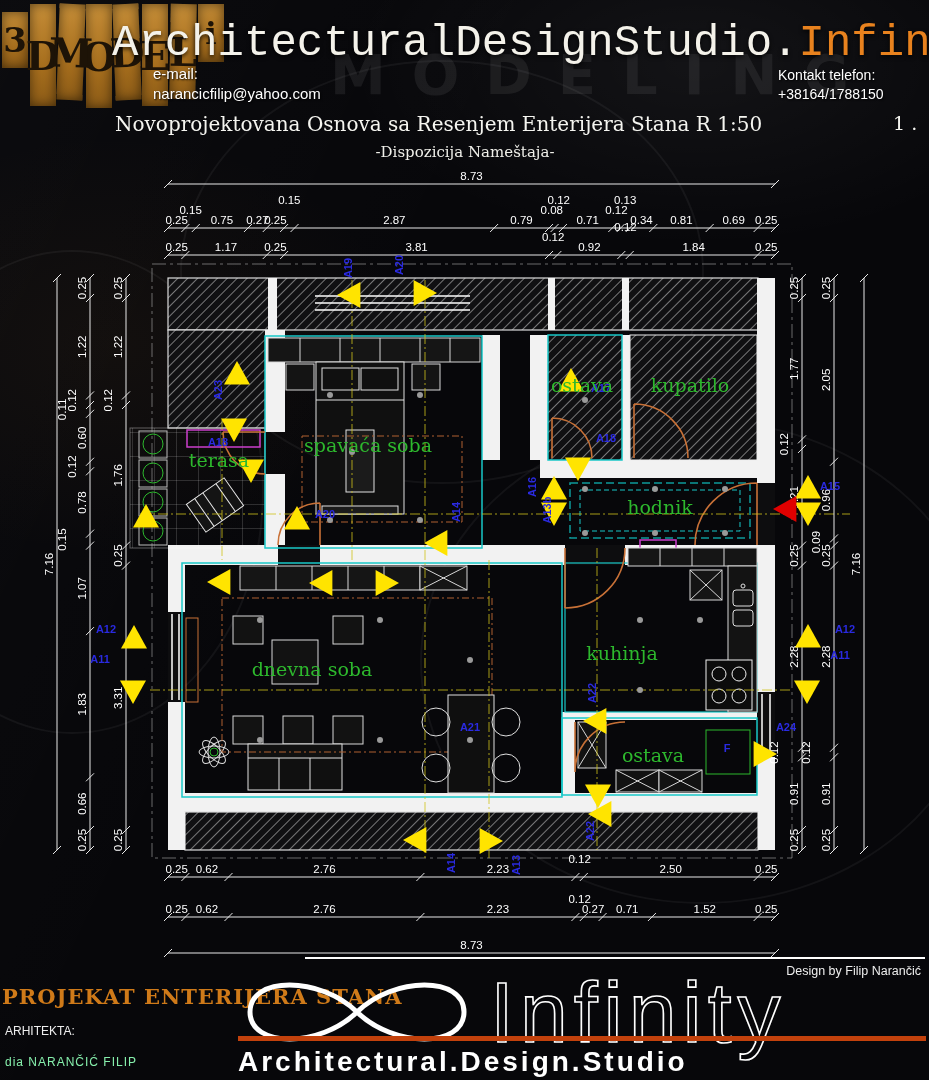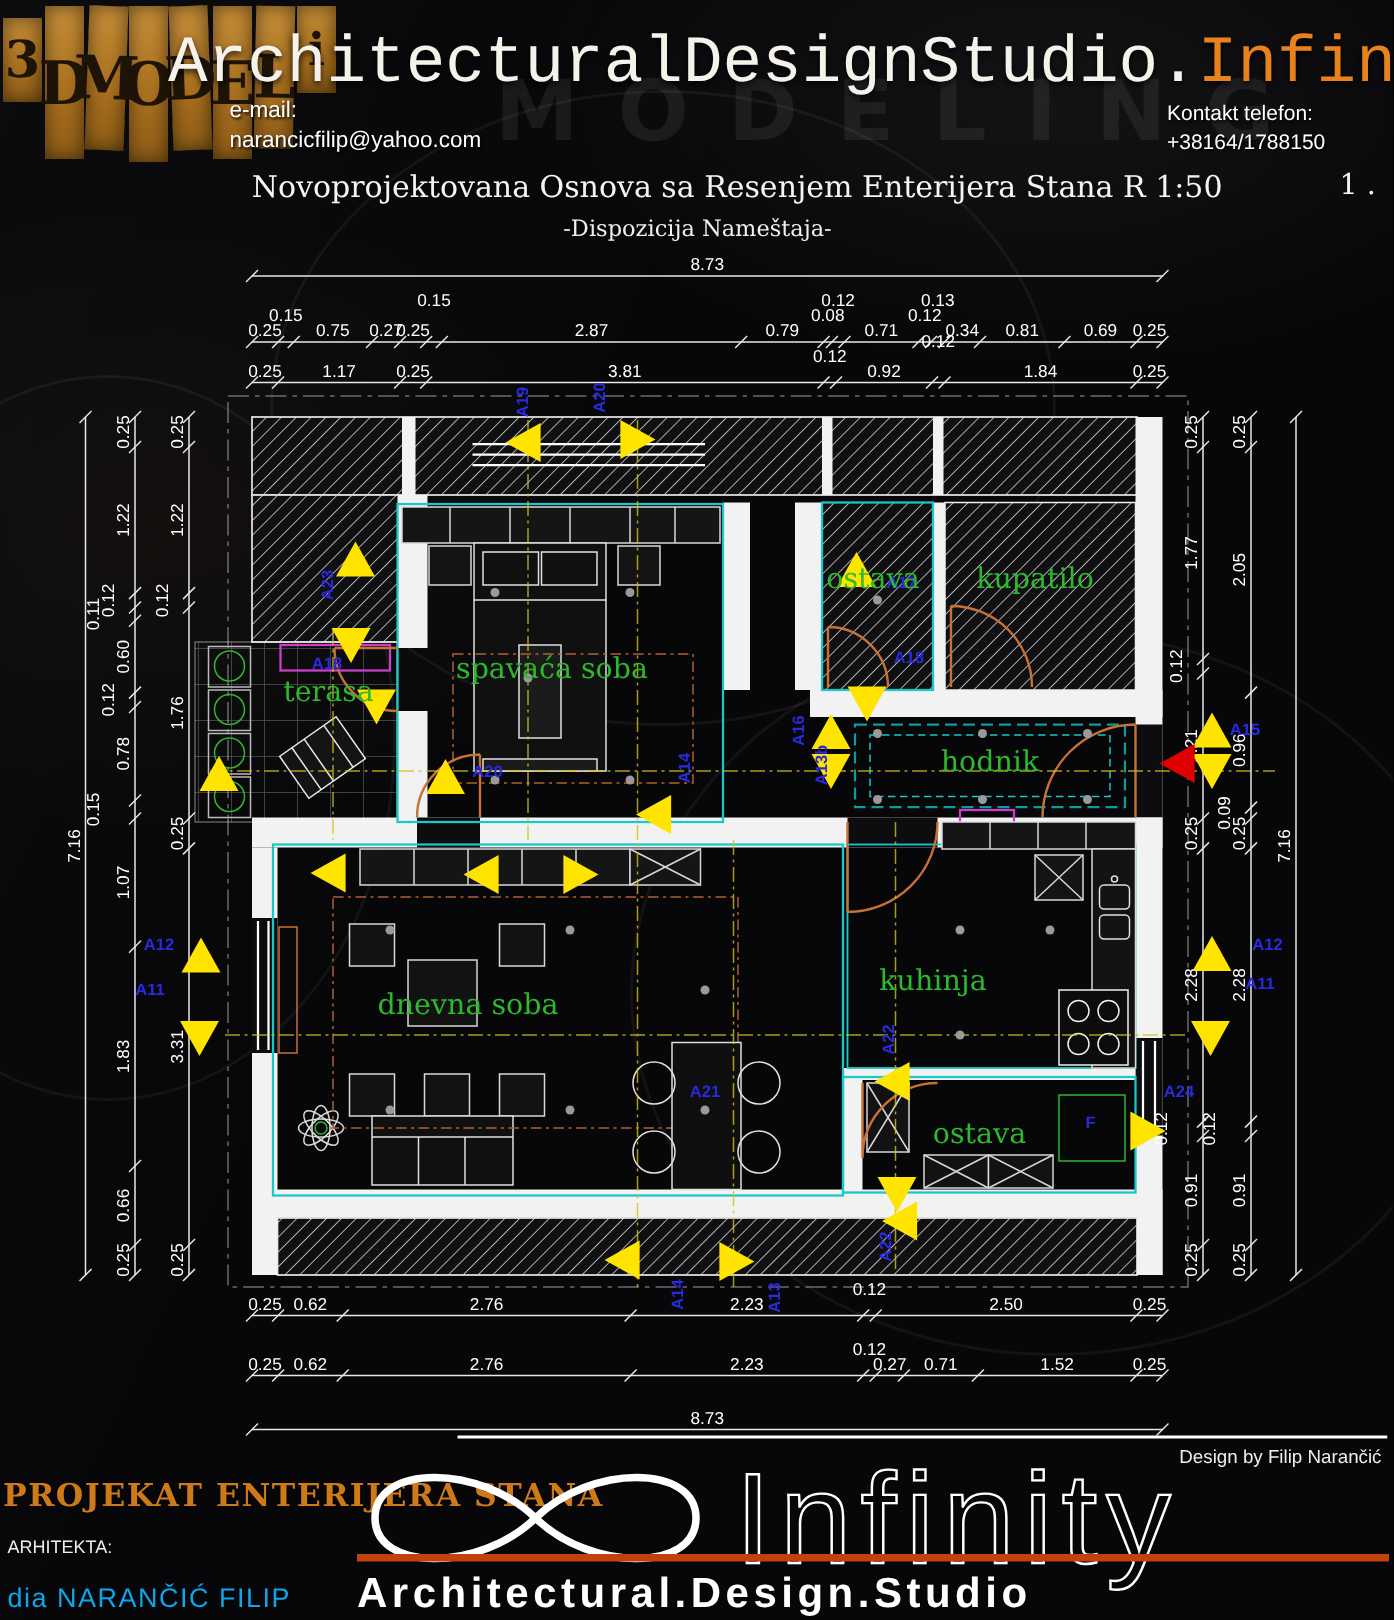--- a/index.html
+++ b/index.html
@@ -27,37 +27,37 @@
   .tile:nth-child(8){height:58px;font-size:30px;}
   .watermark{position:absolute;left:330px;top:42px;font-size:56px;letter-spacing:26px;
         color:rgba(255,255,255,0.07);font-family:"DejaVu Sans",sans-serif;font-weight:bold;}
   .studio-title{position:absolute;left:112px;top:18px;font-family:Liberation Mono, monospace;
         font-size:44px;white-space:nowrap;color:#f4f2ea;text-shadow:0 2px 4px rgba(0,0,0,0.8);}
   .studio-title .orange{color:#e8821e;}
   .contact{position:absolute;font-size:15px;line-height:1.35;color:#fff;
         text-shadow:1px 1px 2px #000;margin-left:33px;}
   .contact.email{left:120px;top:64px;}
   .contact.phone{left:745px;top:66px;font-size:14px;}
-  .doc-title{position:absolute;left:115px;top:112px;width:700px;text-align:right;
+  .doc-title{position:absolute;left:115px;top:112px;width:700px;text-align:left;
         font-family:"DejaVu Serif",serif;font-size:20px;color:#f5f5f0;}
   .sheet-num{position:absolute;left:893px;top:112px;font-family:"DejaVu Serif",serif;
         font-size:19px;color:#f5f5f0;}
   .doc-subtitle{position:absolute;left:115px;top:143px;width:700px;text-align:center;
         font-family:"DejaVu Serif",serif;font-size:15px;color:#f0f0ea;}
   
   .plan-svg{position:absolute;left:0;top:0;}
   .dim-label{font-family:"Liberation Sans",sans-serif;font-size:11.5px;fill:#ffffff;}
   .marker-label{font-family:"Liberation Sans",sans-serif;font-size:11px;font-weight:bold;fill:#2a2ae0;}
   .room-label{font-family:"DejaVu Serif",serif;font-size:19px;fill:#2db82d;}
   
   .design-by{position:absolute;right:8px;top:964px;font-size:12.5px;color:#eee;}
   .project-title{position:absolute;left:2px;top:984px;font-family:"DejaVu Serif",serif;
         font-weight:bold;font-size:21px;letter-spacing:1px;color:#cf7a19;}
   .architect-label{position:absolute;left:5px;top:1024px;font-size:12px;color:#eee;}
-  .architect-name{position:absolute;left:5px;top:1055px;font-size:18px;color:#0ea5e9;letter-spacing:1px;}
+  .architect-name{position:absolute;left:5px;top:1055px;font-size:12px;color:#86efac;letter-spacing:1px;}
   .logo-svg{position:absolute;left:225px;top:952px;}
   .studio-line{position:absolute;left:238px;top:1036px;width:688px;border-top:5px solid #c2410c;
         padding-top:5px;font-size:28px;font-weight:bold;letter-spacing:3px;color:#fff;
         font-family:"Liberation Sans",sans-serif;white-space:nowrap;}
 </style>
 </head>
 <body>
 
 <div class="page">
 

